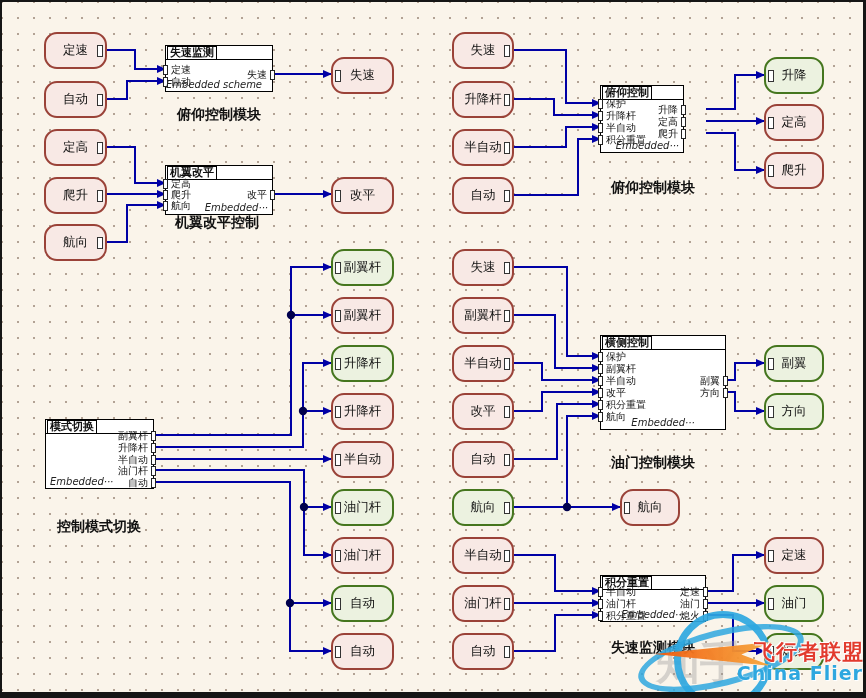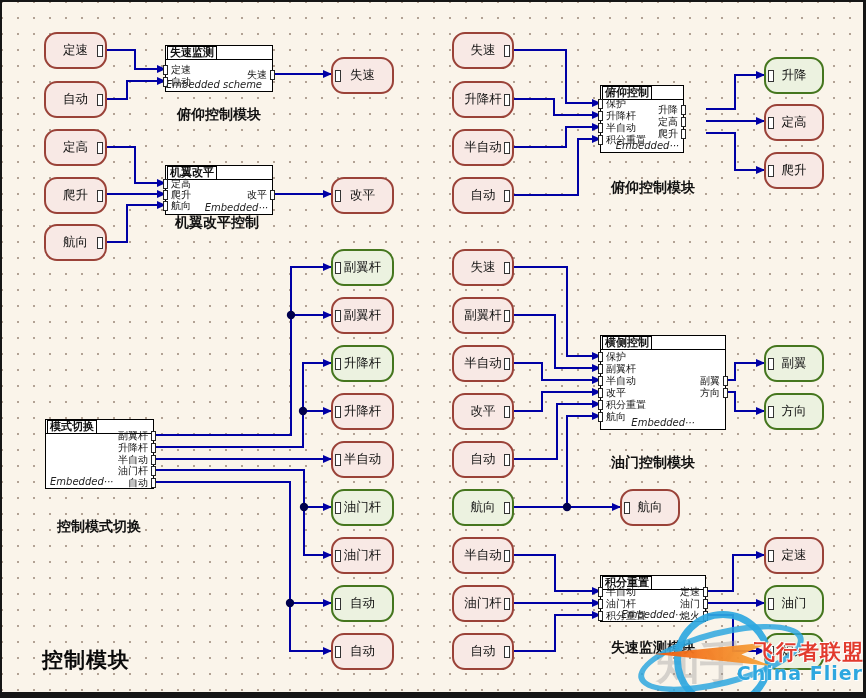--- a/index.html
+++ b/index.html
@@ -363,21 +363,20 @@
         <div class="sport out" style="top: 11px;"></div>
         <div class="srow out" style="top: 22px;">油门</div>
         <div class="sport out" style="top: 23px;"></div>
         <div class="srow out" style="top: 34px;">熄火</div>
         <div class="sport out" style="top: 35px;"></div>
         <div class="sfooter" style="left: 0px; right: 0px; text-align: center;">Embedded···</div>
       </div>
       <div class="caption" style="left: 541px; top: 637px;">失速监测模块</div>
     </div>
 
-  <div id="main-title">控制模块</div>
 
   <div id="watermark">
     <div id="wm-ghost">知乎</div>
     <div id="wm-orbit"></div>
     <div id="wm-ring"></div>
     <div id="wm-plane"></div>
     <div id="wm-text1">飞行者联盟</div>
     <div id="wm-text2">China Flier</div>
   </div>
 </div>

